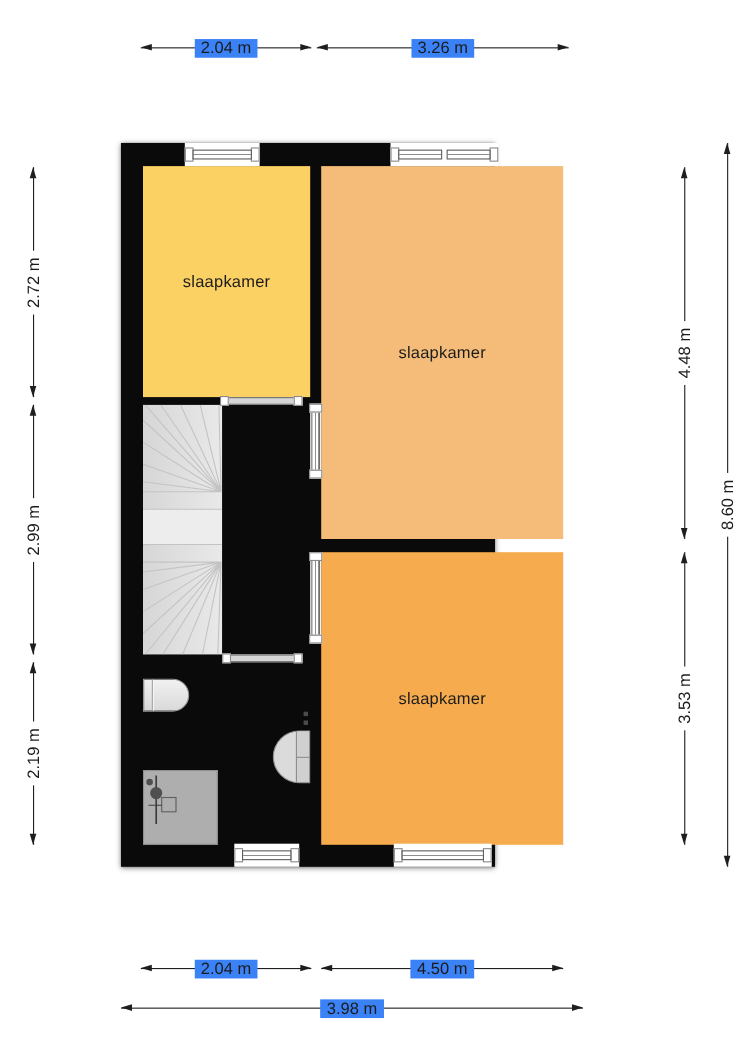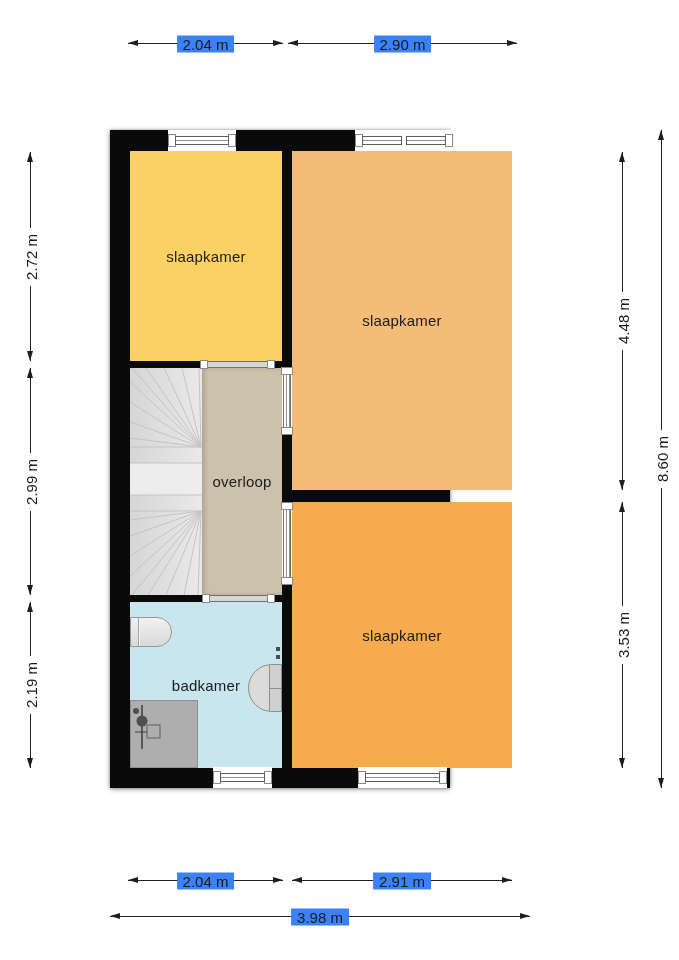--- a/index.html
+++ b/index.html
@@ -59,21 +59,21 @@
 </style>
 </head>
 <body>
 
 <div class="canvas">
 
   <div class="dim dim-h" style="left:128px;top:43px;width:155px">
     <span class="dim-label">2.04 m</span>
   </div>
   <div class="dim dim-h" style="left:288px;top:43px;width:229px">
-    <span class="dim-label">2.90 m</span>
+    <span class="dim-label">3.26 m</span>
   </div>
 
   <div class="dim dim-v" style="left:30px;top:152px;height:209px">
     <span class="dim-label">2.72 m</span>
   </div>
   <div class="dim dim-v" style="left:30px;top:368px;height:227px">
     <span class="dim-label">2.99 m</span>
   </div>
   <div class="dim dim-v" style="left:30px;top:602px;height:166px">
     <span class="dim-label">2.19 m</span>
@@ -86,47 +86,41 @@
     <span class="dim-label">3.53 m</span>
   </div>
   <div class="dim dim-v" style="left:661px;top:130px;height:658px">
     <span class="dim-label">8.60 m</span>
   </div>
 
   <div class="dim dim-h" style="left:128px;top:880px;width:155px">
     <span class="dim-label">2.04 m</span>
   </div>
   <div class="dim dim-h" style="left:292px;top:880px;width:220px">
-    <span class="dim-label">2.91 m</span>
+    <span class="dim-label">4.50 m</span>
   </div>
   <div class="dim dim-h" style="left:110px;top:916px;width:420px">
     <span class="dim-label">3.98 m</span>
   </div>
 
   <div class="plan">
 
     <div class="room r-yellow" style="left:20px;top:21px;width:152px;height:210px">
       <span class="room-label">slaapkamer</span>
     </div>
 
     <div class="room r-orange-light" style="left:182px;top:21px;width:220px;height:339px">
       <span class="room-label">slaapkamer</span>
     </div>
 
     <div class="room r-orange" style="left:182px;top:372px;width:220px;height:266px">
       <span class="room-label">slaapkamer</span>
     </div>
 
-    <div class="room r-tan" style="left:92px;top:238px;width:80px;height:227px">
-      <span class="room-label">overloop</span>
-    </div>
-
-    <div class="room r-blue" style="left:20px;top:472px;width:152px;height:166px">
-      <span class="room-label">badkamer</span>
-    </div>
+
 
     <div class="stairs" style="left:20px;top:238px;width:72px;height:227px">
       <svg width="72" height="227" viewBox="0 0 72 227">
         <defs>
           <linearGradient id="gTop" x1="0" y1="0" x2="1" y2="0">
             <stop offset="0" stop-color="#d6d6d6"></stop>
               <stop offset="1" stop-color="#e9e9e9"></stop>
           </linearGradient>
           <linearGradient id="gBot" x1="0" y1="0" x2="1" y2="0">
             <stop offset="0" stop-color="#d6d6d6"></stop>

